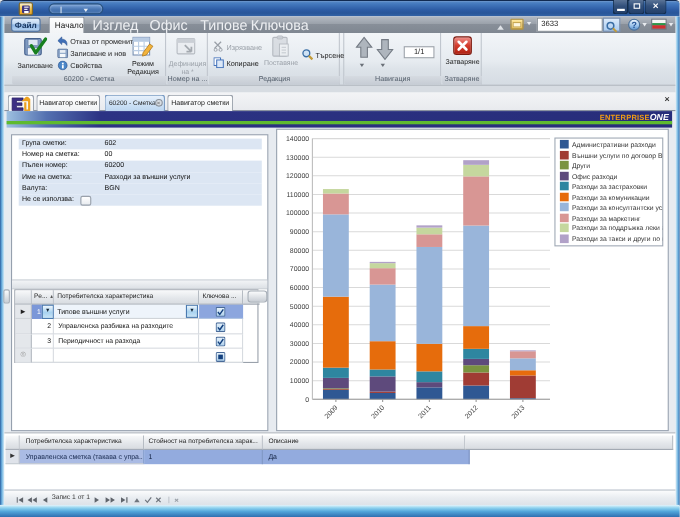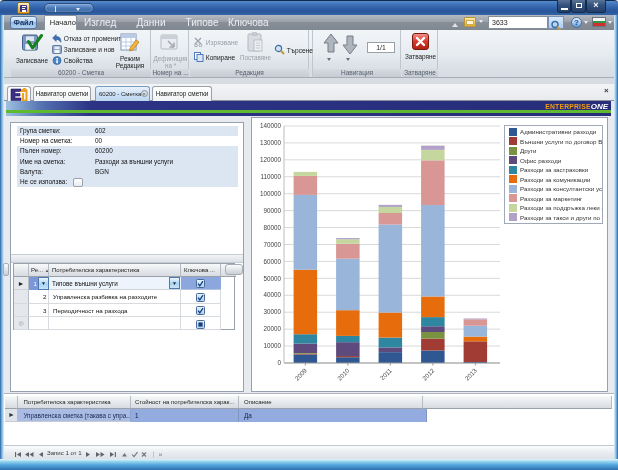--- a/index.html
+++ b/index.html
@@ -5,21 +5,21 @@
 html,body{width:618px;height:470px;overflow:hidden;}
 body{font-family:"Liberation Sans",sans-serif;position:relative;background:#e7ebf0;}
 .abs{position:absolute;}
 
 #titlebar{left:0;top:0;width:618px;height:15px;background:linear-gradient(#5a8bc8 0%,#4479be 18%,#2e5da6 55%,#295699 78%,#3465a8 100%);border-top:1px solid #112a52;border-radius:4px 4px 0 0;}
 #lborder{left:0;top:15px;width:4px;height:445px;background:linear-gradient(90deg,#2a5e9e,#6aaede 40%,#aed7ef 75%,#dfeef8);}
 #rborder{left:614px;top:15px;width:4px;height:445px;background:linear-gradient(270deg,#2a5e9e,#6aaede 40%,#aed7ef 75%,#dfeef8);}
 #bborder{left:0;top:459px;width:618px;height:11px;background:linear-gradient(#e8f5fb 0%,#8ed2ef 25%,#51a5da 55%,#2f6fb0 100%);}
 
 #tabrow{left:4px;top:15px;width:610px;height:15px;background:linear-gradient(#b4bac2,#9aa1aa 45%,#888f99 46%,#7f8791);}
-.rtab{position:absolute;top:1px;height:14px;color:#edeff2;font-size:10px;line-height:14px;text-align:center;}
+.rtab{position:absolute;top:1px;height:14px;color:#edeff2;font-size:13px;line-height:14px;text-align:center;}
 #tabfile{left:10px;top:16px;width:27px;height:13px;background:linear-gradient(#e3eefb,#bdd6f2 45%,#8fb7e6 50%,#b4d2f0);border:1px solid #5779a6;border-radius:3px;color:#17355e;font-size:7.5px;line-height:11px;text-align:center;font-weight:bold;}
 #tabhome{left:40px;top:15px;width:33px;height:15px;background:linear-gradient(#fdfdfe,#f2f4f6);border:1px solid #8b929c;border-bottom:none;border-radius:2px 2px 0 0;color:#222;font-size:7.5px;line-height:14px;text-align:center;}
 
 #ribbon{left:4px;top:30px;width:610px;height:48px;background:linear-gradient(#f2f5f8,#e6ebf0 55%,#dde3e9 70%,#d5dce3);border-bottom:1px solid #a6adb6;}
 .rglb{height:8px;background:linear-gradient(#d6dbe1,#c6ccd4);color:#55606d;font-size:6.5px;line-height:8px;text-align:center;white-space:nowrap;overflow:hidden;border-radius:0 0 2px 2px;}
 .smallrow{position:absolute;height:11px;font-size:6.6px;color:#1e1e1e;line-height:11px;white-space:nowrap;}
 .smallrow svg{vertical-align:-2px;}
 .smallrow.gray{color:#9aa0a8;}
 
 #strip1{left:4px;top:78px;width:610px;height:6px;background:#d7dce2;}
@@ -90,21 +90,21 @@
 <div class="abs" style="left:584px;top:21px;width:0;height:0;border:2.5px solid transparent;border-top:3.5px solid #e8ebef;"></div>
 <div class="abs" style="left:592px;top:17px;width:14px;height:10px;border:1px solid #6d757e;">
  <div style="width:100%;height:33%;background:#f6f6f6;"></div>
  <div style="width:100%;height:34%;background:#2e9748;"></div>
  <div style="width:100%;height:33%;background:#d03030;"></div>
 </div>
 <div class="abs" style="left:608px;top:21px;width:0;height:0;border:2.5px solid transparent;border-top:3.5px solid #e8ebef;"></div>
 <div class="abs" id="tabfile">Файл</div>
 <div class="abs" id="tabhome" style="left:44px;text-align:right;">Начало</div>
 <div class="rtab" style="left:84px;top:16px;width:32px;">Изглед</div>
-<div class="rtab" style="left:136px;top:16px;width:30px;">Данни</div>
+<div class="rtab" style="left:136px;top:16px;width:30px;">Офис</div>
 <div class="rtab" style="left:182px;top:16px;width:40px;">Типове</div>
 <div class="rtab" style="left:228px;top:16px;width:36px;">Ключова</div>
 <div class="abs" id="ribbon"></div>
 
 <div class="abs" style="left:10px;top:30px;width:141px;height:47px;border-right:1px solid #c0c6ce;"></div>
 <div class="abs" style="left:151px;top:30px;width:38px;height:47px;border-right:1px solid #c0c6ce;"></div>
 <div class="abs" style="left:189px;top:30px;width:120px;height:47px;border-right:1px solid #c0c6ce;"></div>
 <div class="abs" style="left:312px;top:30px;width:89px;height:47px;border-left:1px solid #c0c6ce;border-right:1px solid #c0c6ce;"></div>
 <div class="abs" style="left:401px;top:30px;width:37px;height:47px;border-right:1px solid #c0c6ce;"></div>
 <div class="abs rglb" style="left:11px;top:69px;width:140px;">60200 - Сметка</div>

